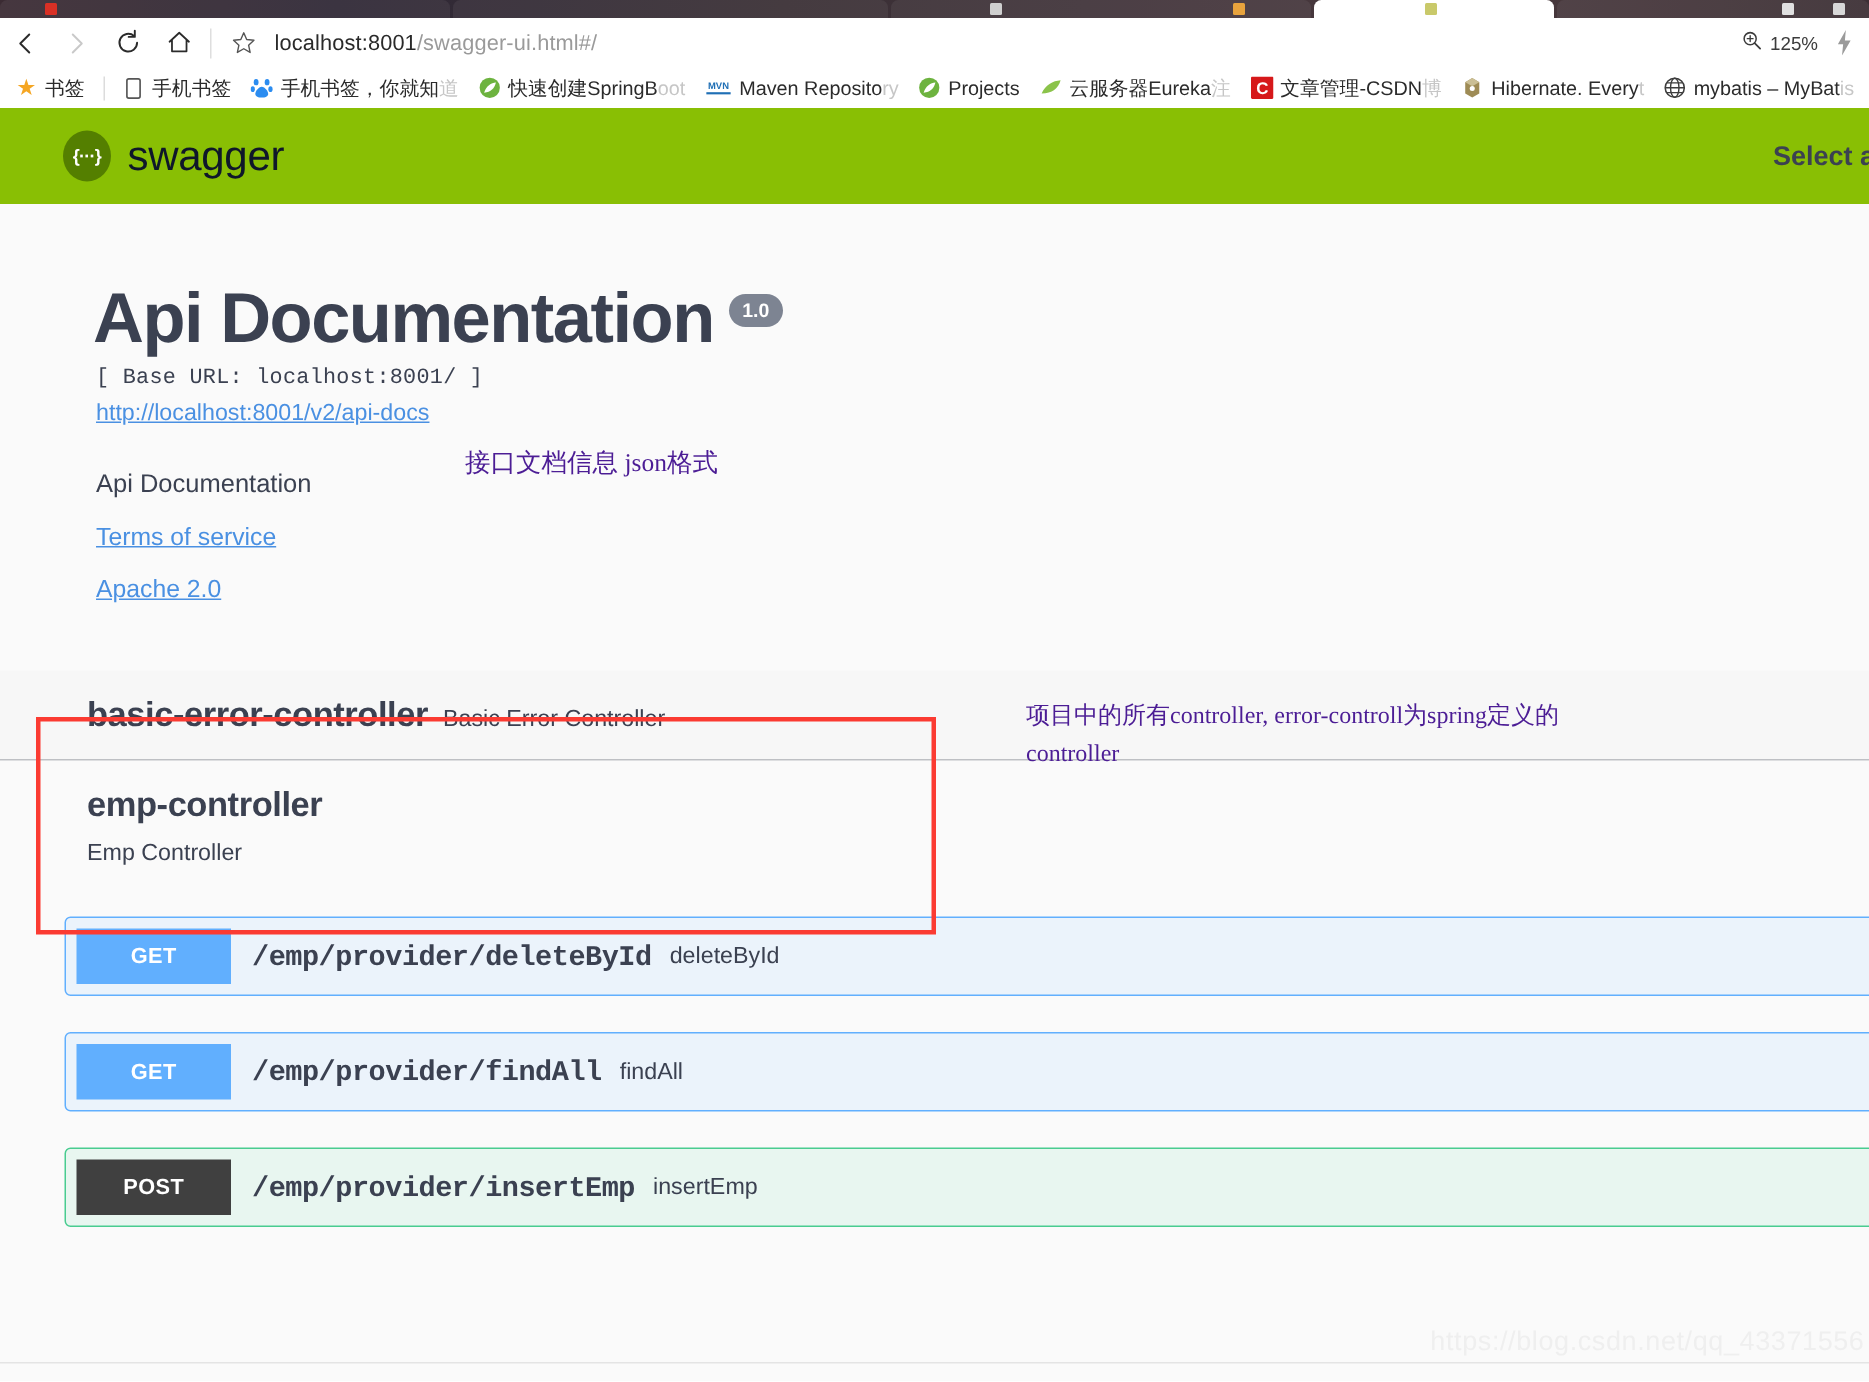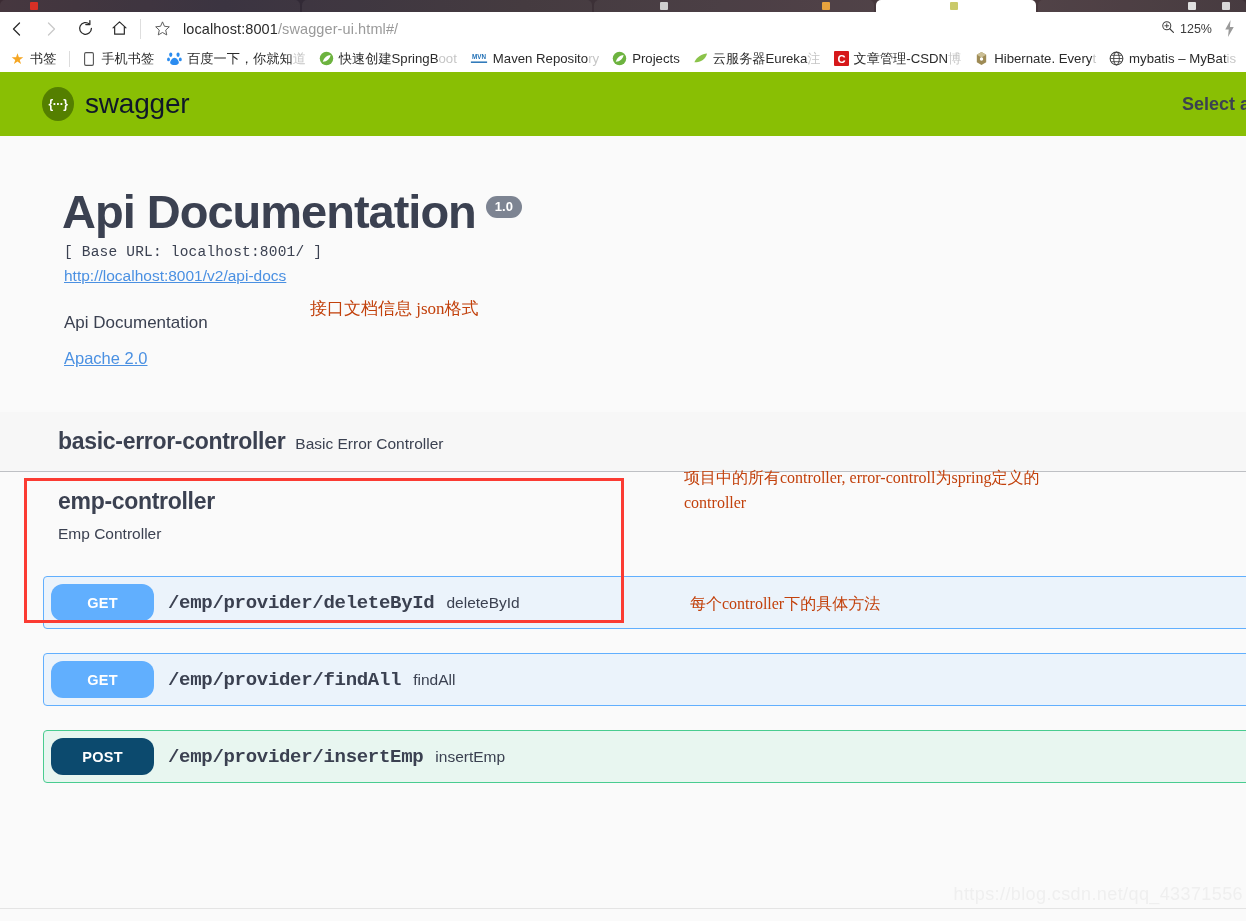--- a/index.html
+++ b/index.html
@@ -134,42 +134,42 @@
   .tag-block.last .tag-head { border-bottom: none; flex-direction: column; }
   .tag-name { font-size: 23px; font-weight:700; color:#3b4151; letter-spacing:-.3px; }
   .tag-desc { font-size: 15.5px; color:#3b4151; font-weight:400; }
 
   
   .redbox {
     position:absolute; left: 24px; top: 478px; width: 600px; height: 145px;
     border: 3px solid #fb3b32; pointer-events:none; z-index: 5;
   }
   .annot {
-    position:absolute; color:#c2410c; font-family:"Liberation Serif", serif; font-size:16px;
+    position:absolute; color:#4c1d95; font-family:"Liberation Serif", serif; font-size:16px;
     line-height:1.55; z-index:6; white-space: pre-wrap;
   }
   .annot.a1 { left: 684px; top: 466px; width: 520px; }
   .annot.a2 { left: 690px; top: 592px; }
   .annot.a3 { left: 310px; top: 296px; font-size:17px; }
 
   
   .ops { padding: 0 0 0 43px; margin-top: 17px; }
   .op {
     height: 53px; border-radius: 4px; margin-bottom: 24px;
     display:flex; align-items:center; width: 1270px;
   }
   .op.get { background:#ebf3fb; border:1px solid #61affe; }
   .op.post { background:#e8f6f0; border:1px solid #49cc90; }
   .verb {
     width: 103px; min-width:103px; height: 37px; margin-left: 7px;
-    border-radius: 12px; color:#fff; font-size:14.5px; font-weight:700;
+    border-radius: 0; color:#fff; font-size:14.5px; font-weight:700;
     display:flex; align-items:center; justify-content:center; letter-spacing:.3px;
   }
   .verb.get { background:#61affe; }
-  .verb.post { background:#0c4a6e; }
+  .verb.post { background:#404040; }
   .op-path {
     font-family:"Liberation Mono", monospace; font-size: 19px; font-weight:700;
     color:#3b4151; margin-left: 14px; letter-spacing:-.3px;
   }
   .op-summary { font-size:15.5px; color:#3b4151; margin-left: 12px; }
 
   .watermark {
     position:absolute; right: 3px; bottom: 16px;
     color:#efefef; font-size: 18px; letter-spacing:.4px;
     font-family:"Liberation Sans", sans-serif;
@@ -261,21 +261,21 @@
     <div class="bm">
       <span class="bmico">
         <svg width="15" height="15" viewBox="0 0 16 16">
             <ellipse cx="4" cy="4" rx="1.7" ry="2.3" fill="#2b8cf0"></ellipse>
             <ellipse cx="11.8" cy="4" rx="1.7" ry="2.3" fill="#2b8cf0"></ellipse>
             <ellipse cx="1.6" cy="9" rx="1.5" ry="2" fill="#2b8cf0"></ellipse>
             <ellipse cx="14.2" cy="9" rx="1.5" ry="2" fill="#2b8cf0"></ellipse>
             <path d="M8 7.3c2.3 0 4.6 3.4 4.6 5.1S10.3 15 8 15s-4.6-.9-4.6-2.6S5.7 7.3 8 7.3z" fill="#2b8cf0"></path>
           </svg>
       </span>
-      <span class="lbl"><span>百度一下，你就知</span><span class="fade">道</span></span>
+      <span class="lbl"><span>手机书签，你就知</span><span class="fade">道</span></span>
     </div>
     <div class="bm">
       <span class="bmico">
         <svg width="15" height="15" viewBox="0 0 16 16">
             <circle cx="8" cy="8" r="7.2" fill="#6db33f"></circle>
             <path d="M4 11.5C5.5 6.5 9 4.5 12.4 4.2c-1 4.2-3.6 6.8-8.4 7.3z" fill="#fff"></path>
           </svg>
       </span>
       <span class="lbl"><span>快速创建SpringB</span><span class="fade">oot</span></span>
     </div>
@@ -350,20 +350,21 @@
   <div class="content">
 
     <div class="info">
       <div class="title-row">
         <h1 class="api-title">Api Documentation</h1>
         <span class="ver-badge">1.0</span>
       </div>
       <div class="baseurl">[ Base URL: localhost:8001/ ]</div>
       <a class="docs-link" href="#">http://localhost:8001/v2/api-docs</a>
       <div class="desc">Api Documentation</div>
+      <a class="tos-link" href="#">Terms of service</a>
       <a class="lic-link" href="#">Apache 2.0</a>
     </div>
 
     <div class="tags">
 
       <div class="tag-block shaded">
         <div class="tag-head">
           <span class="tag-name">basic-error-controller</span>
           <span class="tag-desc">Basic Error Controller</span>
         </div>
@@ -395,16 +396,15 @@
       </div>
     </div>
 
     <div class="bottom-rule"></div>
     <div class="watermark">https://blog.csdn.net/qq_43371556</div>
   </div>
 
   <div class="redbox"></div>
   <div class="annot a1">项目中的所有controller, error-controll为spring定义的
 controller</div>
-  <div class="annot a2">每个controller下的具体方法</div>
   <div class="annot a3">接口文档信息 json格式</div>
 
 </div>
 
 </body></html>

